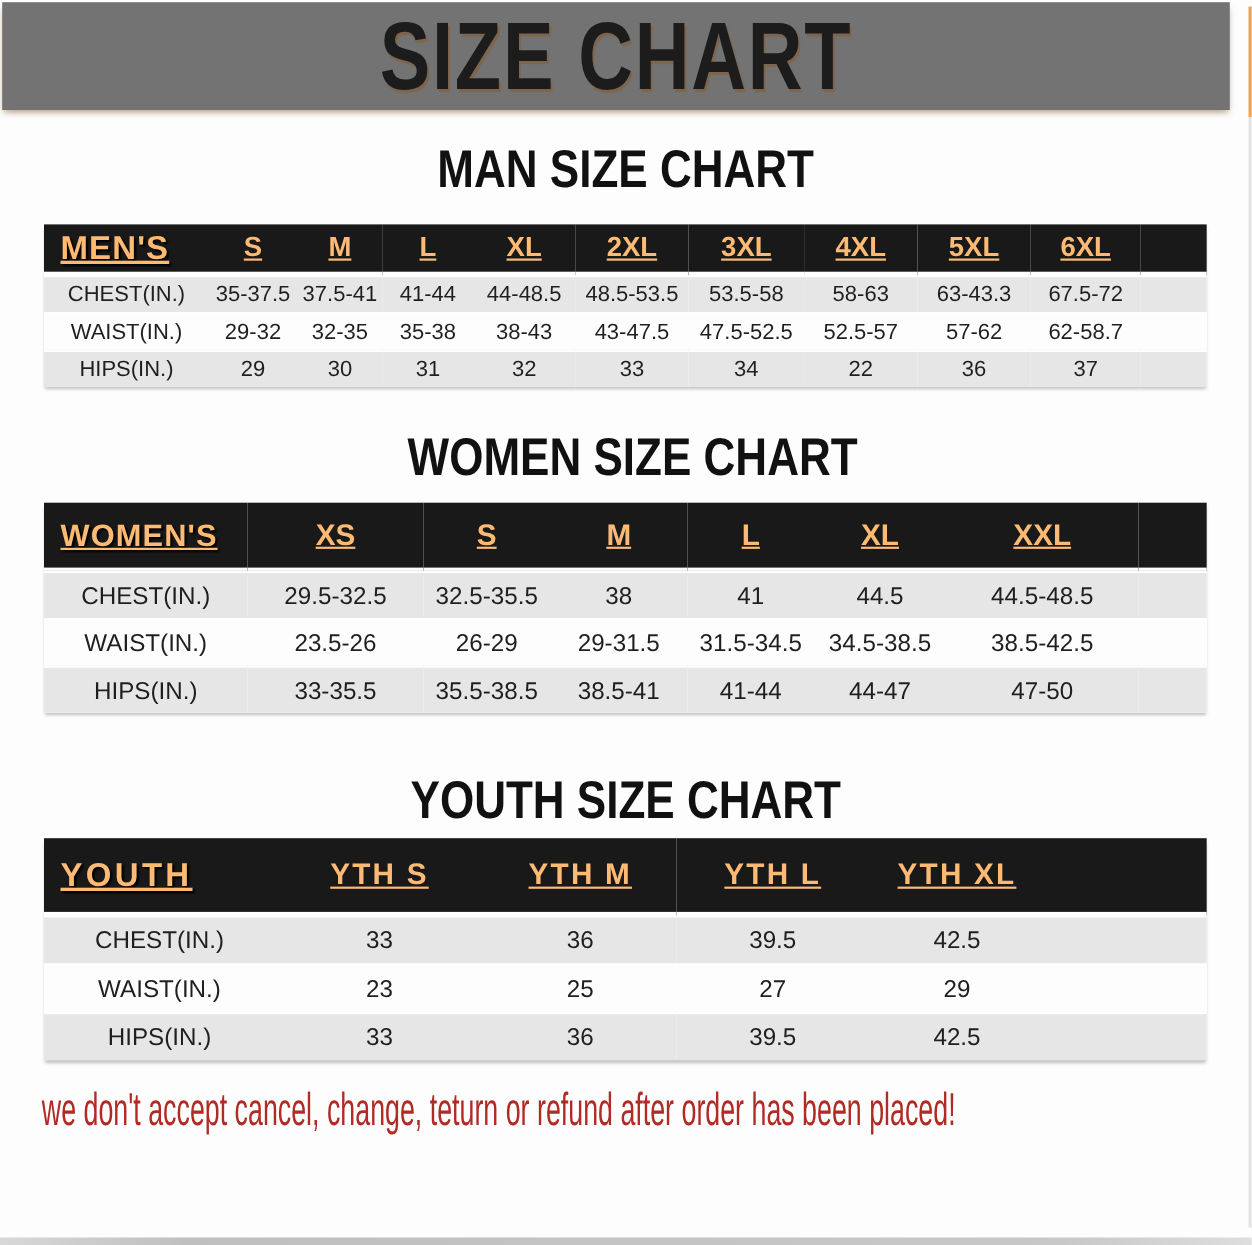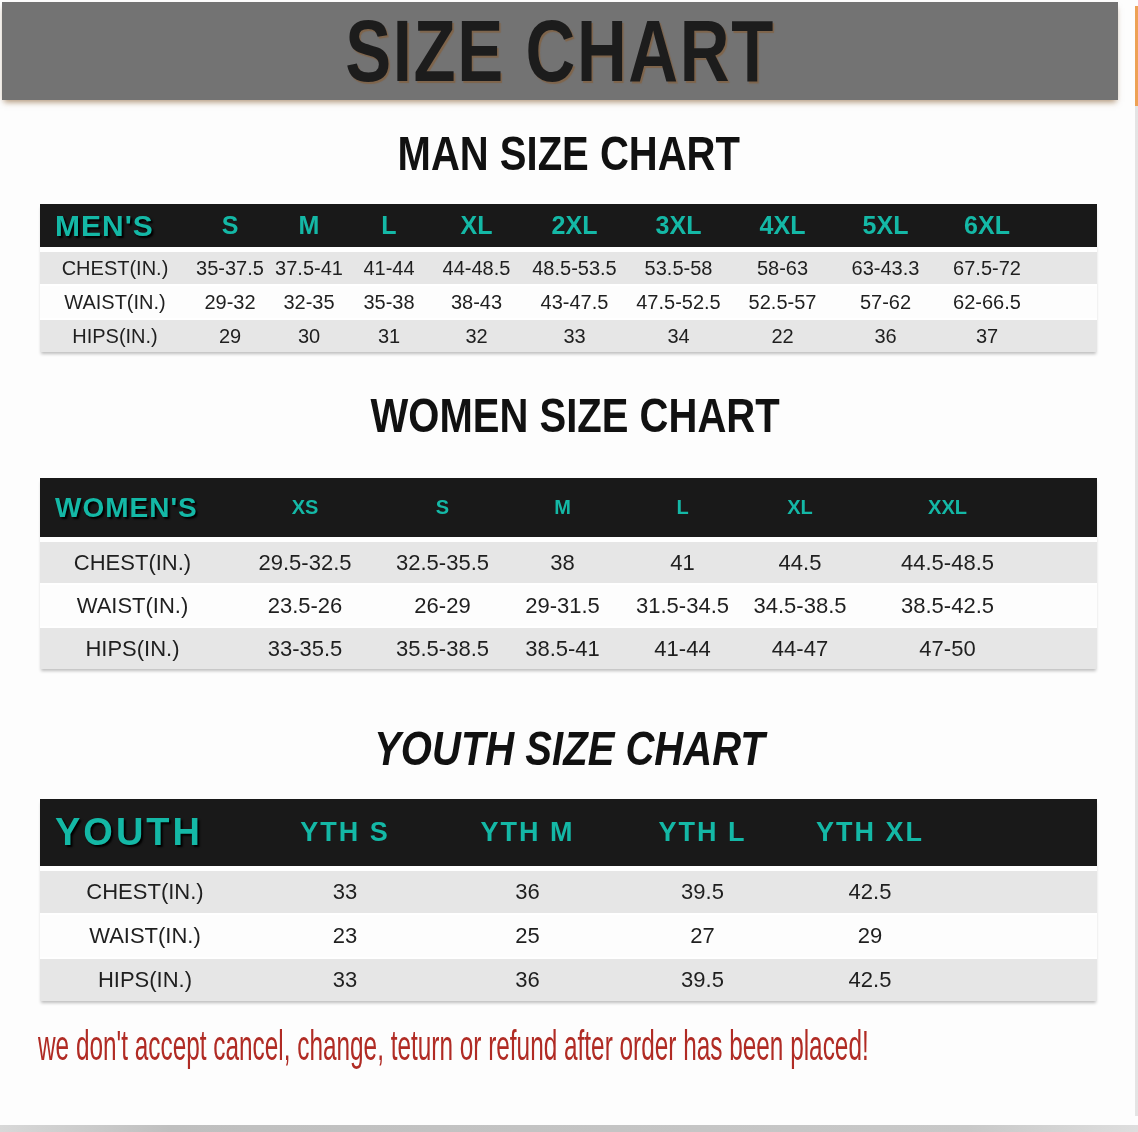--- a/index.html
+++ b/index.html
@@ -31,54 +31,55 @@
   }
   
   .sec-heading { text-align:center; }
   .sec-heading .cond {
     display:inline-block;
     font-size:46px; font-weight:800; color:#111;
     transform:scale(0.87,1.05);
     white-space:nowrap;
   }
   .h-men   { margin:26px 0 24px; }
-  .h-women { margin:36px 0 36px;padding-left:12px; }
-  .h-youth { margin:52px 0 24px;font-style:italic; }
+  .h-women { margin:36px 0 15px;padding-left:12px; }
+  .h-youth { margin:52px 0 8px; }
   
   .size-table {
     width:1057px; margin-left:40px;
     border-collapse:separate; border-spacing:0;
     table-layout:fixed;
     box-shadow:0 3px 3px -1px rgba(0,0,0,.25);
   }
   .size-table th {
-    background:#191919; color:#14b8a6;
+    background:#191919; color:#fdba74;
     font-weight:700; text-align:center;
     border-bottom:3px solid #fff;
+    text-decoration:underline;
   }
   .size-table th.corner {
     text-align:left; padding-left:15px;
     font-weight:800; letter-spacing:1px;
     text-shadow:2px 2px 2px #000;
   }
   .size-table tbody td { text-align:center; color:#1f1f1f; }
   .size-table tbody tr:nth-child(odd) td { background:#e6e6e6; }
   .size-table tbody tr:nth-child(even) td { background:#fdfdfd; }
   .size-table tbody tr td { border-top:2px solid #fff; }
 
   .men   th { height:46px; font-size:25px; }
   .men   th.corner { font-size:30px; }
   .men   td { height:34px; font-size:20px; }
 
-  .women th { height:62px; font-size:20px; }
+  .women th { height:62px; font-size:27px; }
   .women th.corner { font-size:28px; }
   .women td { height:43px; font-size:22px; }
 
   .youth th { height:70px; font-size:27px; letter-spacing:2px; }
-  .youth th.corner { font-size:38px; letter-spacing:3px; }
+  .youth th.corner { font-size:30px; letter-spacing:3px; }
   .youth td { height:44px; font-size:22px; }
 
   
   .notice { margin-top:22px; color:#b02b24; }
   .notice p { line-height:46px; white-space:nowrap; }
   .notice .cond {
     display:inline-block;
     font-size:42px; font-weight:400;
     transform:scaleX(0.58);
     transform-origin:left center;
@@ -154,21 +155,21 @@
       <tr>
         <td>WAIST(IN.)</td>
         <td>29-32</td>
         <td>32-35</td>
         <td>35-38</td>
         <td>38-43</td>
         <td>43-47.5</td>
         <td>47.5-52.5</td>
         <td>52.5-57</td>
         <td>57-62</td>
-        <td>62-66.5</td>
+        <td>62-58.7</td>
         <td></td>
       </tr>
       <tr>
         <td>HIPS(IN.)</td>
         <td>29</td>
         <td>30</td>
         <td>31</td>
         <td>32</td>
         <td>33</td>
         <td>34</td>

